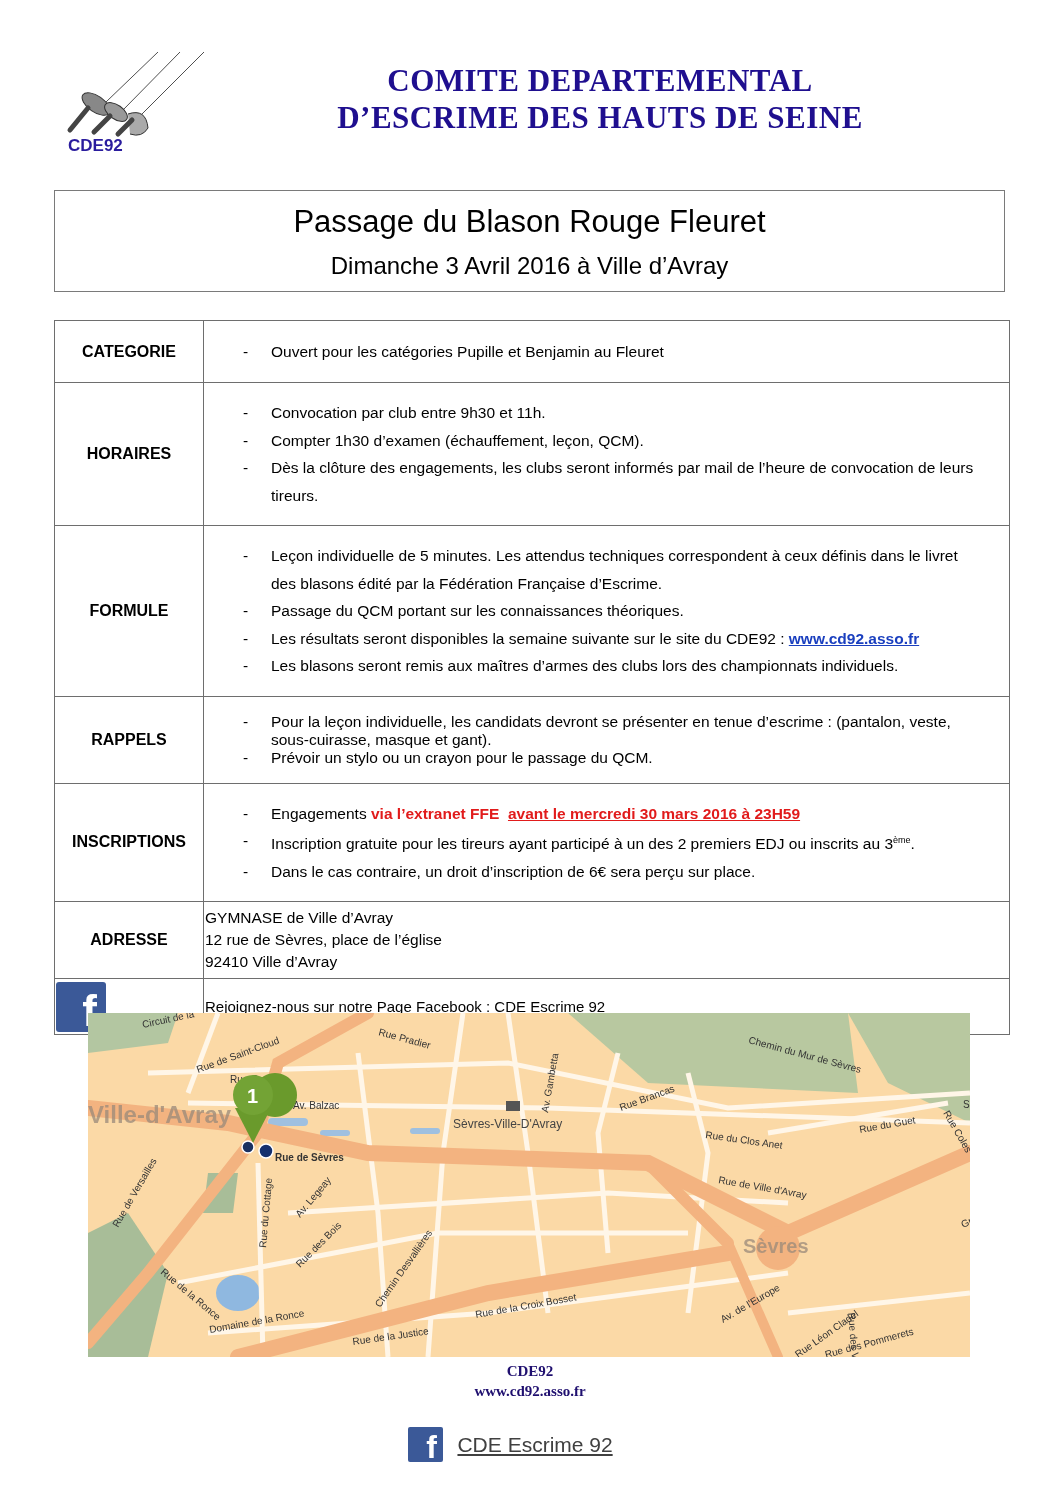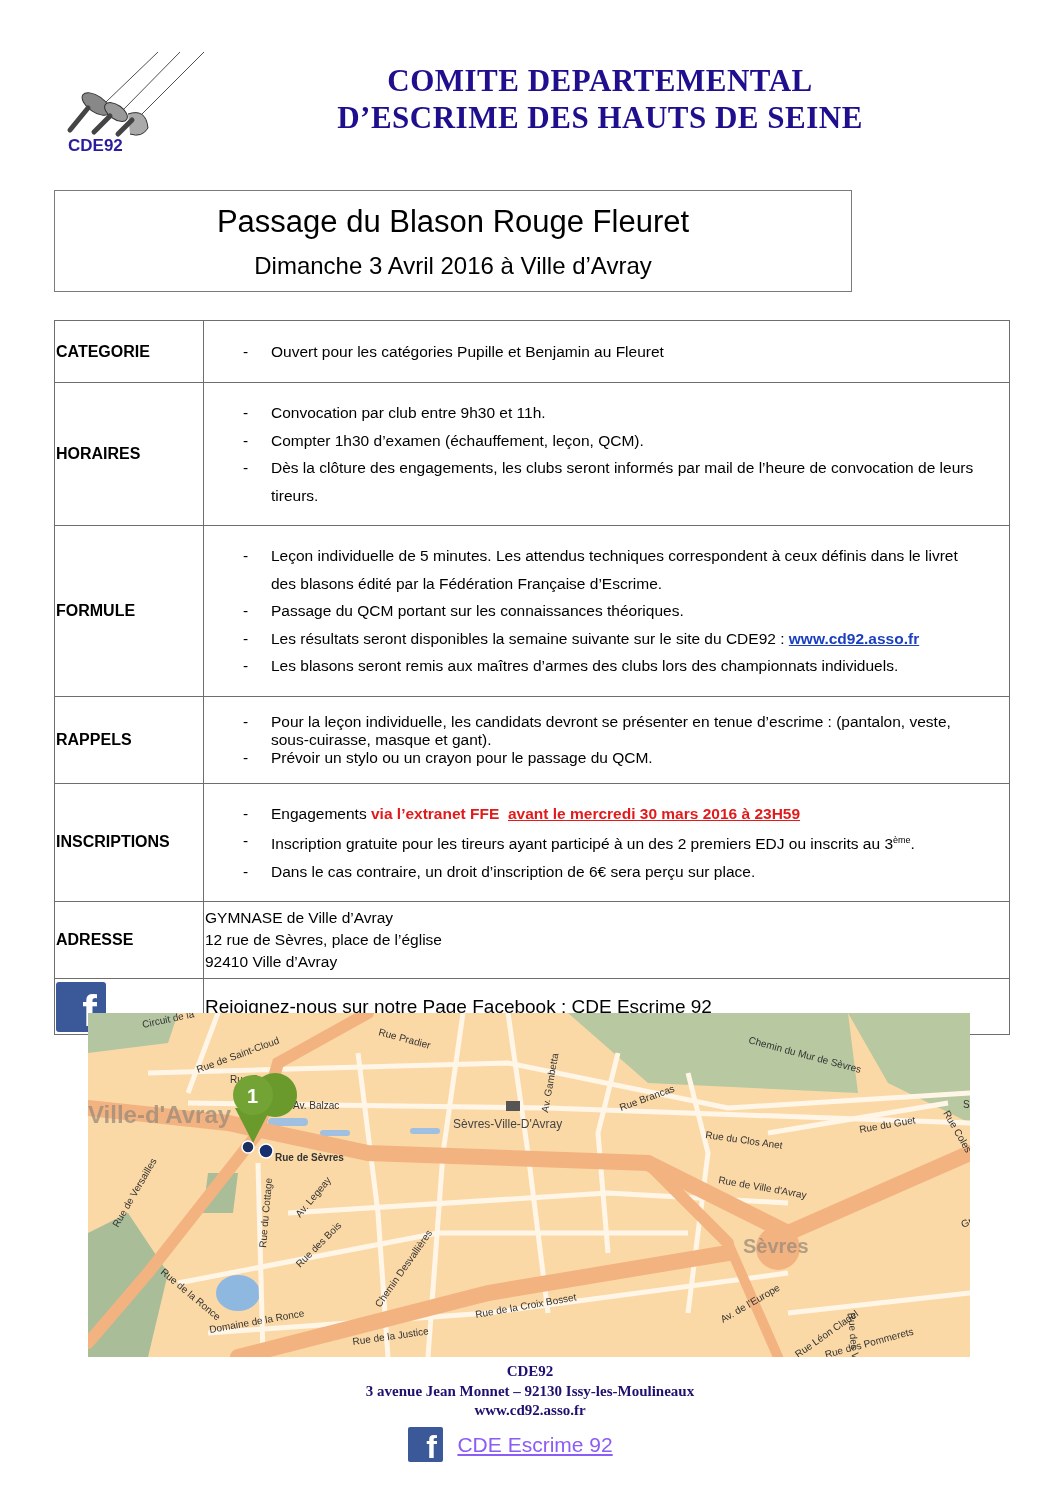--- a/index.html
+++ b/index.html
@@ -1,41 +1,41 @@
 <!DOCTYPE html>
 <html><head>
 <meta charset="utf-8">
 <style>
   html, body { margin:0; padding:0; background:#ffffff; }
   body { width:1058px; height:1497px; position:relative; overflow:hidden; font-family:"Liberation Sans", sans-serif; color:#000; }
   .logo { position:absolute; left:58px; top:52px; width:150px; height:110px; }
   .org-title { position:absolute; left:260px; top:62px; width:680px; text-align:center; font-family:"Liberation Serif", serif; font-weight:bold; color:#1f0f8f; font-size:31px; line-height:37px; letter-spacing:0.5px; }
-  .title-box { position:absolute; left:54px; top:190px; width:798px; height:102px; border:1.5px solid #7a7a7a; box-sizing:border-box; text-align:center; }
+  .title-box { position:absolute; left:54px; top:190px; width:951px; height:102px; border:1.5px solid #7a7a7a; box-sizing:border-box; text-align:center; }
   .title-box .t1 { font-size:31px; margin-top:11px; line-height:40px; font-family:"Liberation Sans Narrow","Liberation Sans", sans-serif; }
   .title-box .t2 { font-size:24px; margin-top:8px; line-height:32px; }
   table.info { position:absolute; left:54px; top:320px; width:956px; border-collapse:collapse; font-size:15.5px; }
   table.info td { border:1.5px solid #6e6e6e; vertical-align:middle; }
-  table.info td.lbl { width:146px; text-align:left; font-weight:bold; font-size:16px; }
+  table.info td.lbl { width:146px; text-align:center; font-weight:bold; font-size:16px; }
   table.info td.content { padding:2px 10px 2px 20px; }
   ul.dash { list-style:none; margin:14px; padding:0; }
   ul.dash li { position:relative; padding-left:33px; line-height:27.5px; }
   ul.dash li::before { content:"-"; position:absolute; left:5px; }
   ul.dash.tight li { line-height:18px; }
   .red { color:#e11b1b; font-weight:bold; }
   .red-u { color:#e11b1b; font-weight:bold; text-decoration:underline; }
   .link { color:#1a3fbf; font-weight:bold; text-decoration:underline; }
   .center { text-align:left; }
   .fb-icon { display:inline-block; width:50px; height:50px; background:#3b5998; border-radius:3px; position:relative; vertical-align:middle; }
   .fb-icon span { position:absolute; right:9px; bottom:-4px; color:#fff; font-weight:bold; font-size:44px; font-family:"Liberation Sans", sans-serif; line-height:50px; }
   .map { position:absolute; left:88px; top:1013px; width:882px; height:344px; background:#fbd9a6; overflow:hidden; }
   .footer { position:absolute; left:260px; top:1362px; width:540px; text-align:center; font-family:"Liberation Serif", serif; font-weight:bold; color:#1f0f6f; font-size:15px; line-height:19.5px; }
   .footer-fb { position:absolute; left:408px; top:1427px; width:260px; height:36px; }
   .footer-fb .fb-small { display:inline-block; width:35px; height:35px; background:#3b5998; border-radius:2px; position:relative; vertical-align:middle; }
   .footer-fb .fb-small span { position:absolute; right:6px; bottom:-3px; color:#fff; font-weight:bold; font-size:32px; line-height:36px; }
-  .footer-fb a { color:#8b5cf6; text-decoration:underline; font-size:21px; margin-left:10px; vertical-align:middle; }
+  .footer-fb a { color:#404040; text-decoration:underline; font-size:21px; margin-left:10px; vertical-align:middle; }
 </style>
 </head>
 <body>
 
 <div class="logo">
   <svg width="150" height="110" viewBox="0 0 150 110">
     <line x1="48" y1="50" x2="100" y2="0" stroke="#222" stroke-width="0.8"></line>
     <line x1="65" y1="58" x2="122" y2="0" stroke="#222" stroke-width="0.8"></line>
     <line x1="84" y1="62" x2="146" y2="0" stroke="#222" stroke-width="0.8"></line>
     <ellipse cx="38" cy="52" rx="16" ry="8" transform="rotate(35 38 52)" fill="#888" stroke="#333"></ellipse>
@@ -111,21 +111,21 @@
   <tr style="height:77px">
     <td class="lbl">ADRESSE</td>
     <td class="center" style="line-height:22px">
       <div>GYMNASE de Ville d’Avray</div>
       <div>12 rue de Sèvres, place de l’église</div>
       <div>92410 Ville d’Avray</div>
     </td>
   </tr>
   <tr style="height:56px">
     <td class="center"><span class="fb-icon"><span>f</span></span></td>
-    <td class="center" style="font-size:19px">Rejoignez-nous sur notre Page Facebook :  CDE Escrime 92</td>
+    <td class="center" style="font-size:15px">Rejoignez-nous sur notre Page Facebook :  CDE Escrime 92</td>
   </tr>
 </tbody>
   </table>
 
 <div class="map">
   <svg width="882" height="344" viewBox="0 0 882 344" style="position:absolute;left:0;top:0;font-family:'Liberation Sans',sans-serif;">
 
     <path d="M480 0 L760 0 L770 80 L560 70 Z" fill="#b8c8a0"></path>
     <path d="M760 0 L882 0 L882 110 L800 70 Z" fill="#b8c8a0"></path>
     <path d="M0 220 L40 200 L80 260 L60 344 L0 344 Z" fill="#a8bd98"></path>
@@ -207,20 +207,19 @@
       <circle cx="165" cy="82" r="20" fill="#73a335"></circle>
       <text x="159" y="90" font-size="20" font-weight="bold" fill="#fff">1</text>
       <circle cx="160" cy="134" r="6" fill="#1a3060" stroke="#fff" stroke-width="1.5"></circle>
       <circle cx="178" cy="138" r="7" fill="#14306e" stroke="#fff" stroke-width="1.5"></circle>
     </g>
   </svg>
 </div>
 
 <div class="footer">
   <div>CDE92</div>
-  <div>3 avenue Jean Monnet – 92130 Issy-les-Moulineaux</div>
   <div>www.cd92.asso.fr</div>
 </div>
 
 <div class="footer-fb">
   <span class="fb-small"><span>f</span></span>
   <a>CDE Escrime 92</a>
 </div>
 
 </body></html>

